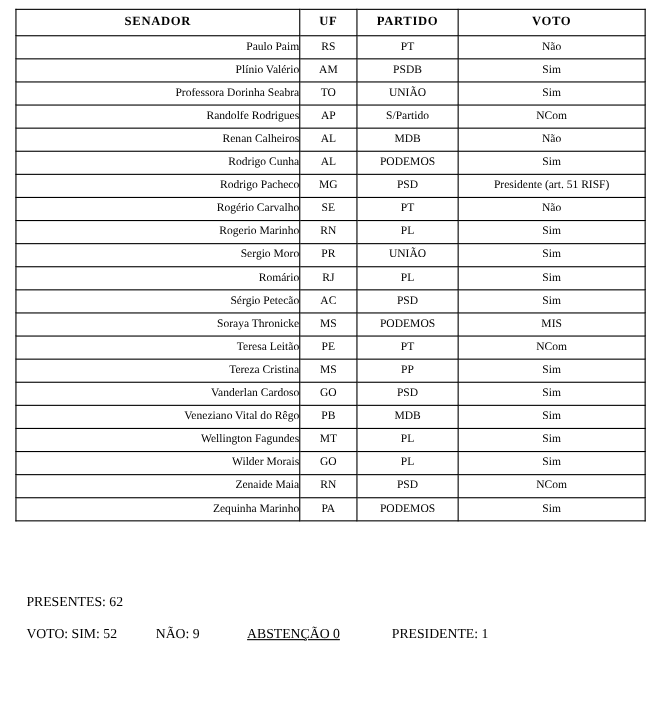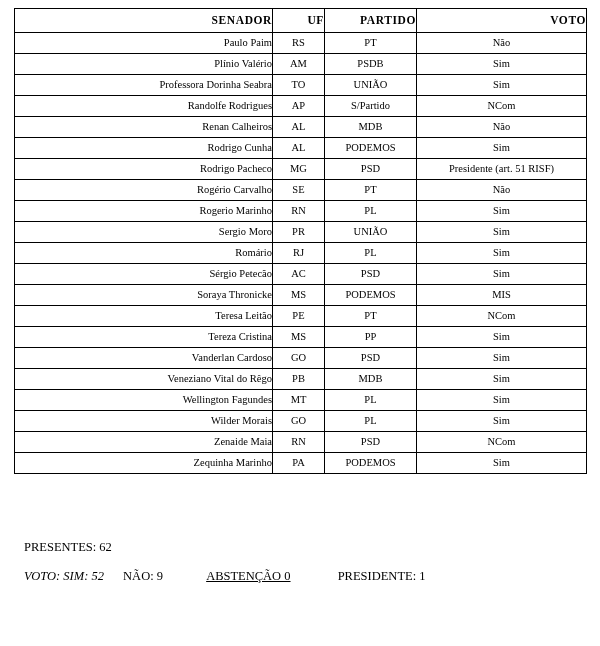--- a/index.html
+++ b/index.html
@@ -31,21 +31,21 @@
   table.vote-table th,
   table.vote-table td {
     border: 1px solid #000000;
     padding: 0;
     height: 20px;
     line-height: 20px;
     overflow: hidden;
     white-space: nowrap;
   }
   table.vote-table thead th {
-    text-align: right;
+    text-align: center;
     font-weight: bold;
     font-size: 11.5px;
     letter-spacing: 0.6px;
     height: 23px;
     line-height: 23px;
   }
   td.senador {
     text-align: right;
     padding-left: 6px;
     font-size: 10.5px;
@@ -63,21 +63,21 @@
     margin-top: 66px;
     padding-left: 10px;
     font-size: 12.5px;
   }
   .summary-line1 {
     margin-bottom: 14px;
   }
   .summary-line2 span {
     display: inline-block;
   }
-  .sp-1 { margin-right: 16px; font-style: italic; }
+  .sp-1 { margin-right: 32px; }
   .sp-2 { margin-right: 40px; }
   .sp-3 { margin-right: 44px; text-decoration: underline; }
 </style>
 </head>
 <body>
 
 <div class="page">
 
   <table class="vote-table">
     <colgroup>

